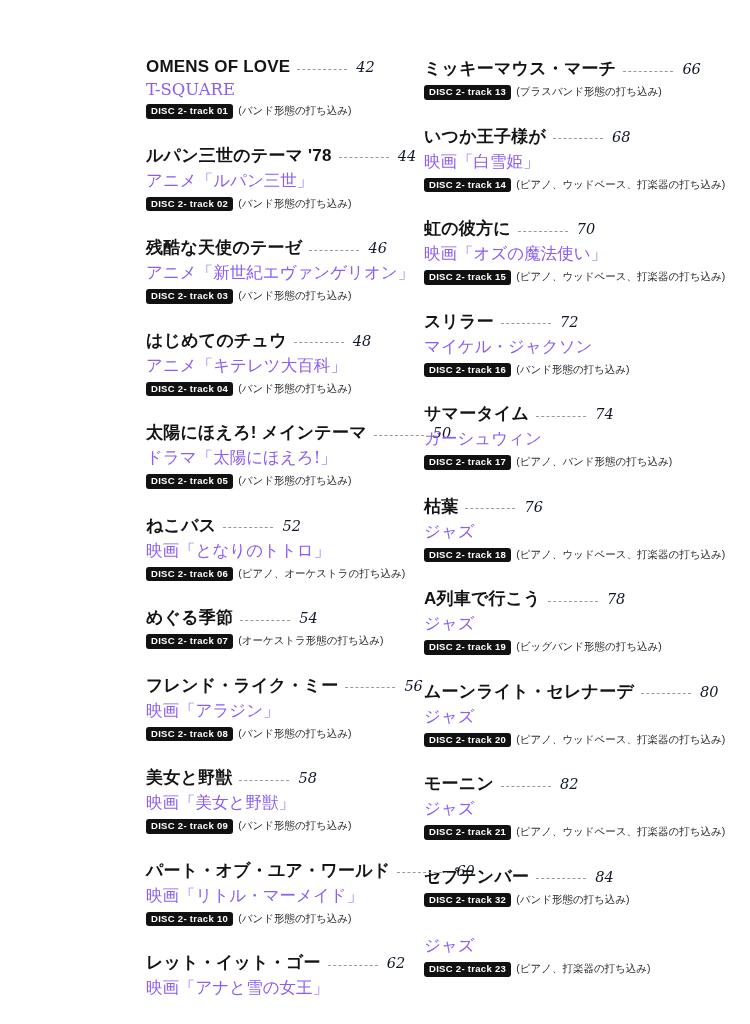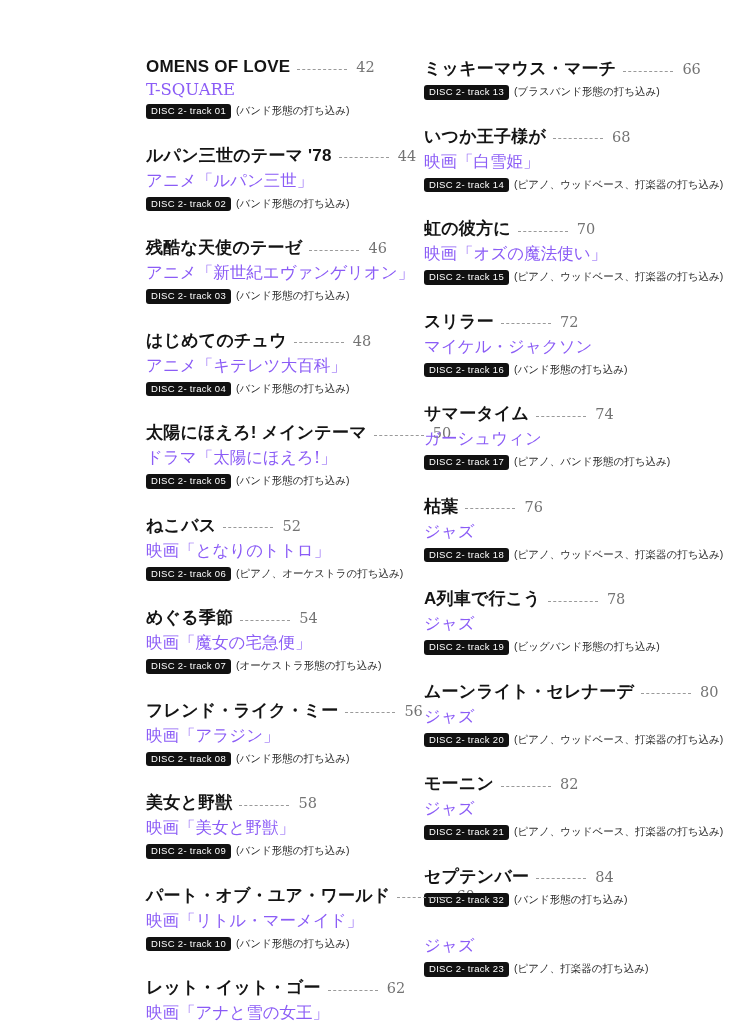--- a/index.html
+++ b/index.html
@@ -44,41 +44,42 @@
     width: 50px;
     height: 1px;
     align-self: center;
     border-bottom: 1px dashed #9a9a9a;
     margin: 0 9px 0 7px;
     transform: translateY(2px);
     flex: 0 0 auto;
   }
   .page-num {
     font-family: "DejaVu Serif", "Liberation Serif", serif;
+    font-style: italic;
     font-size: 14.5px;
-    color: #737373;
+    color: #0f172a;
   }
   .subtitle {
     font-family: "DejaVu Serif", "Liberation Serif", serif;
     font-size: 16.5px;
     color: #8b5cf6;
     margin-top: 3px;
     white-space: nowrap;
   }
   .track-line {
     display: flex;
     align-items: center;
     margin-top: 5px;
     white-space: nowrap;
   }
   .badge {
     background: #111111;
     color: #ffffff;
     font-size: 9.5px;
-    font-weight: normal;
+    font-weight: bold;
     line-height: 1;
     padding: 2px 5px 3px;
     border-radius: 3px;
     letter-spacing: 0.3px;
     flex: 0 0 auto;
   }
   .note {
     font-size: 10.5px;
     color: #2a2a2a;
     margin-left: 5px;
@@ -167,21 +168,20 @@
       <span class="note">(ピアノ、オーケストラの打ち込み)</span>
     </div>
   </div>
 
   <div class="entry">
     <div class="title-line">
       <span class="title">めぐる季節</span>
       <span class="leader"></span>
       <span class="page-num">54</span>
     </div>
-    <div class="subtitle">映画「魔女の宅急便」</div>
     <div class="track-line">
       <span class="badge">DISC 2- track 07</span>
       <span class="note">(オーケストラ形態の打ち込み)</span>
     </div>
   </div>
 
   <div class="entry">
     <div class="title-line">
       <span class="title">フレンド・ライク・ミー</span>
       <span class="leader"></span>

